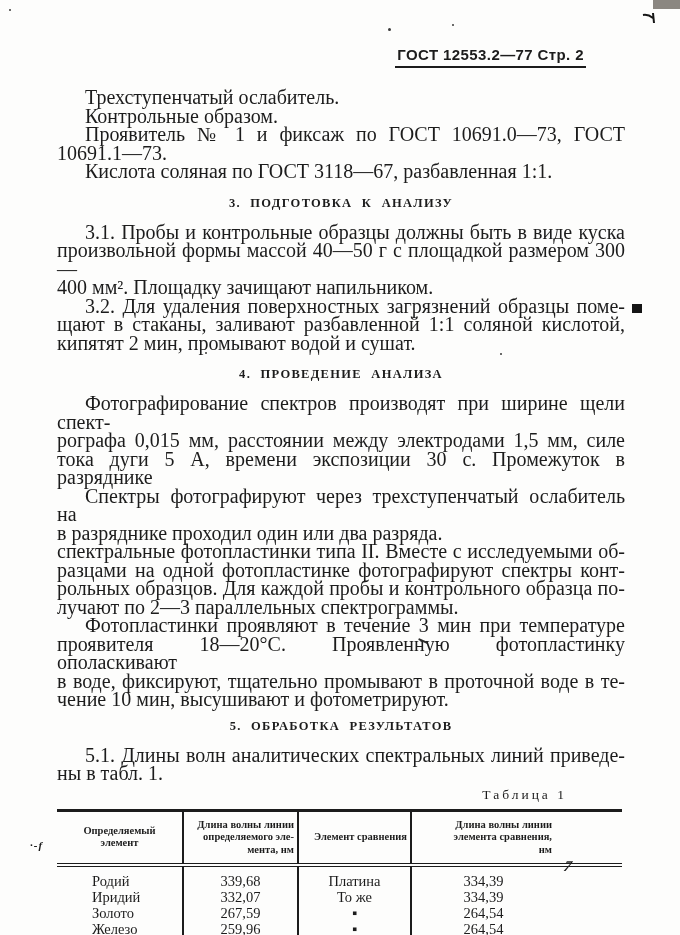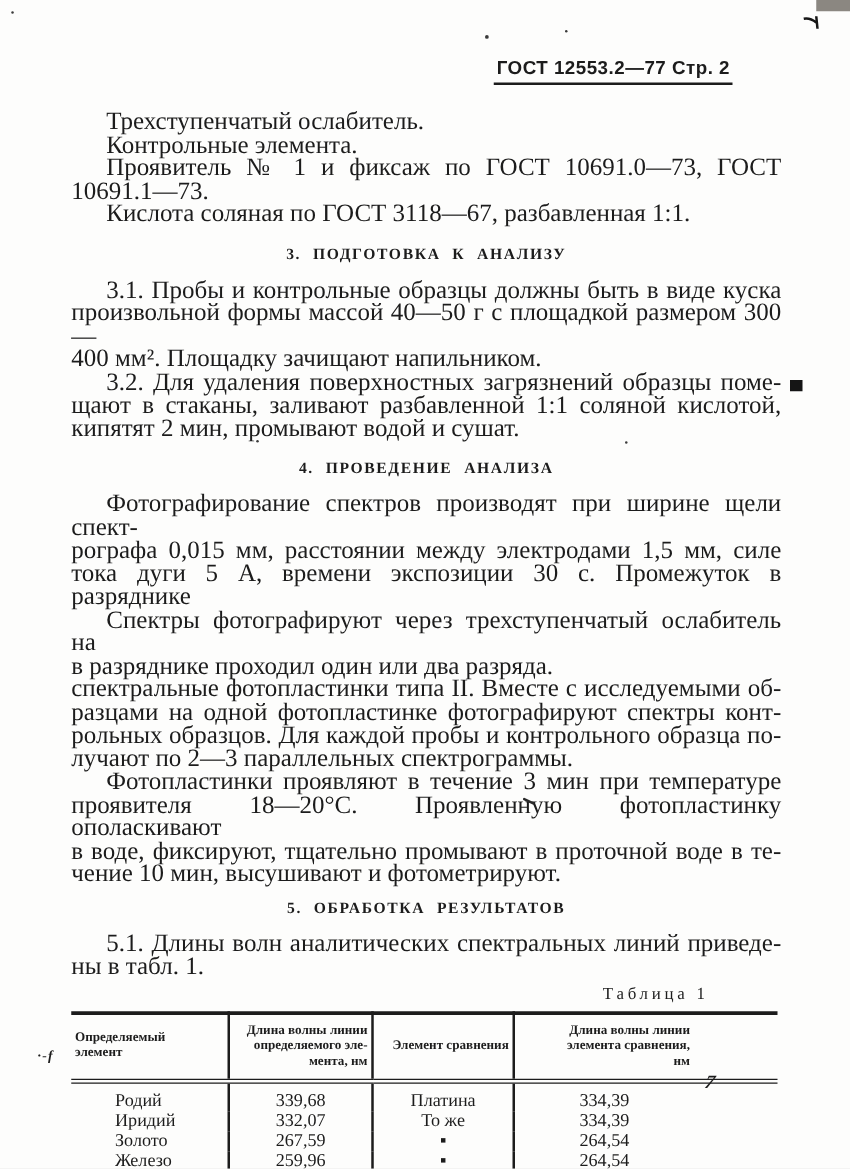--- a/index.html
+++ b/index.html
@@ -60,21 +60,21 @@
   }
   td{
     font-size:14.5px;line-height:15px;
     text-align:center;vertical-align:top;
     padding:0 3px;
   }
   tr td{padding-top:1px;}
   tbody tr:first-child td{padding-top:7px;}
   tbody tr:last-child td{padding-bottom:8px;}
   .c0{text-align:left;padding-left:35px;}
-  th.c0{padding-left:3px;}
+  th.c0{text-align:center;padding-left:3px;}
   .c3{padding-right:70px;}
   .vline{border-right:2px solid #1c1c1c;}
   
   .artifact{position:absolute;pointer-events:none;}
   #corner-shadow{top:0;right:0;width:27px;height:9px;background:#8b8781;}
   #corner-mark{top:12px;right:22px;width:16px;height:16px;}
   #ink-square{top:304px;left:632px;width:10px;height:9px;background:#151515;}
   #margin-scribble{top:839px;left:30px;font-style:italic;font-weight:bold;font-size:11px;letter-spacing:1px;}
   #handwritten-7{top:858px;left:564px;font-style:italic;font-weight:bold;font-size:15px;transform:skewX(-12deg);}
   .speck{background:#3a3a3a;border-radius:50%;}
@@ -87,21 +87,21 @@
 </style>
 </head>
 <body>
 
 <div id="page">
 
   <div id="page-header">ГОСТ 12553.2—77 Стр. 2</div>
 
   <div class="para">
       <div class="line indent">Трехступенчатый ослабитель.</div>
-      <div class="line indent">Контрольные элемента.</div>
+      <div class="line indent">Контрольные образом.</div>
       <div class="line indent just">Проявитель № 1 и фиксаж по ГОСТ 10691.0—73, ГОСТ</div>
       <div class="line">10691.1—73.</div>
       <div class="line indent">Кислота соляная по ГОСТ 3118—67, разбавленная 1:1.</div>
     </div>
 
   <div class="heading">3. ПОДГОТОВКА К АНАЛИЗУ</div>
   <div class="para">
       <div class="line indent just">3.1. Пробы и контрольные образцы должны быть в виде куска</div>
       <div class="line just">произвольной формы массой 40—50 г с площадкой размером 300—</div>
       <div class="line">400 мм². Площадку зачищают напильником.</div>

